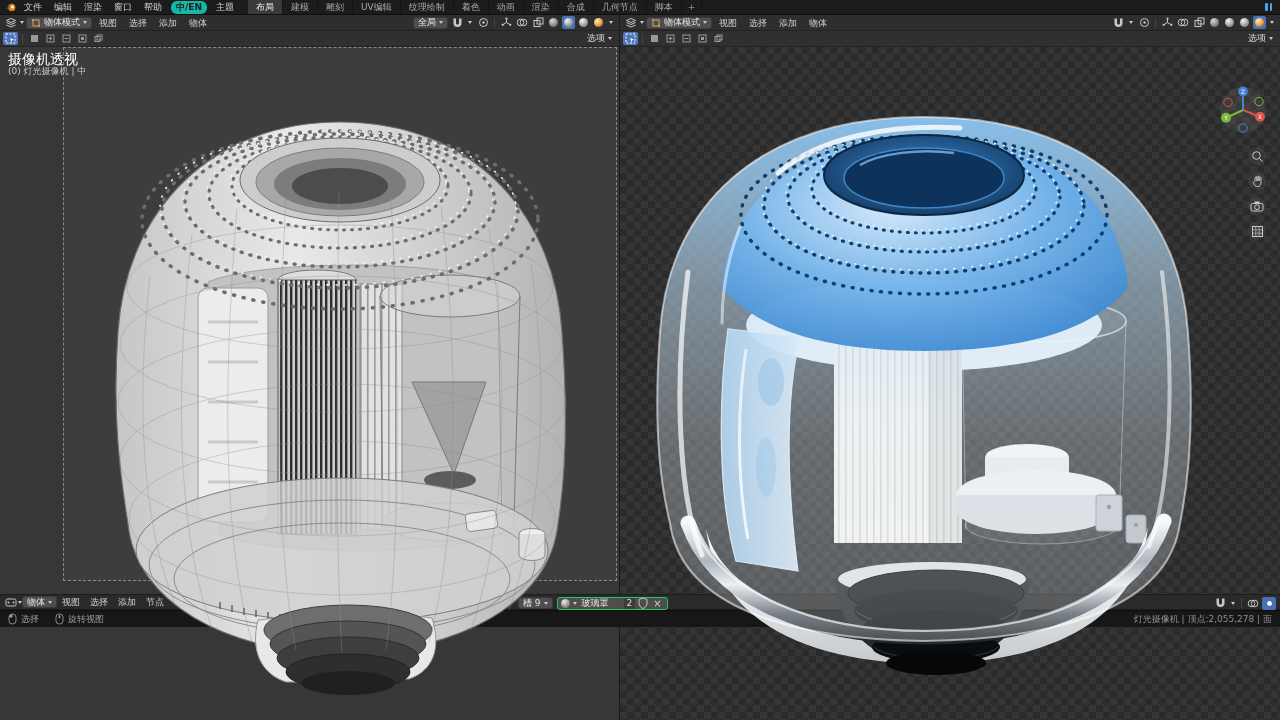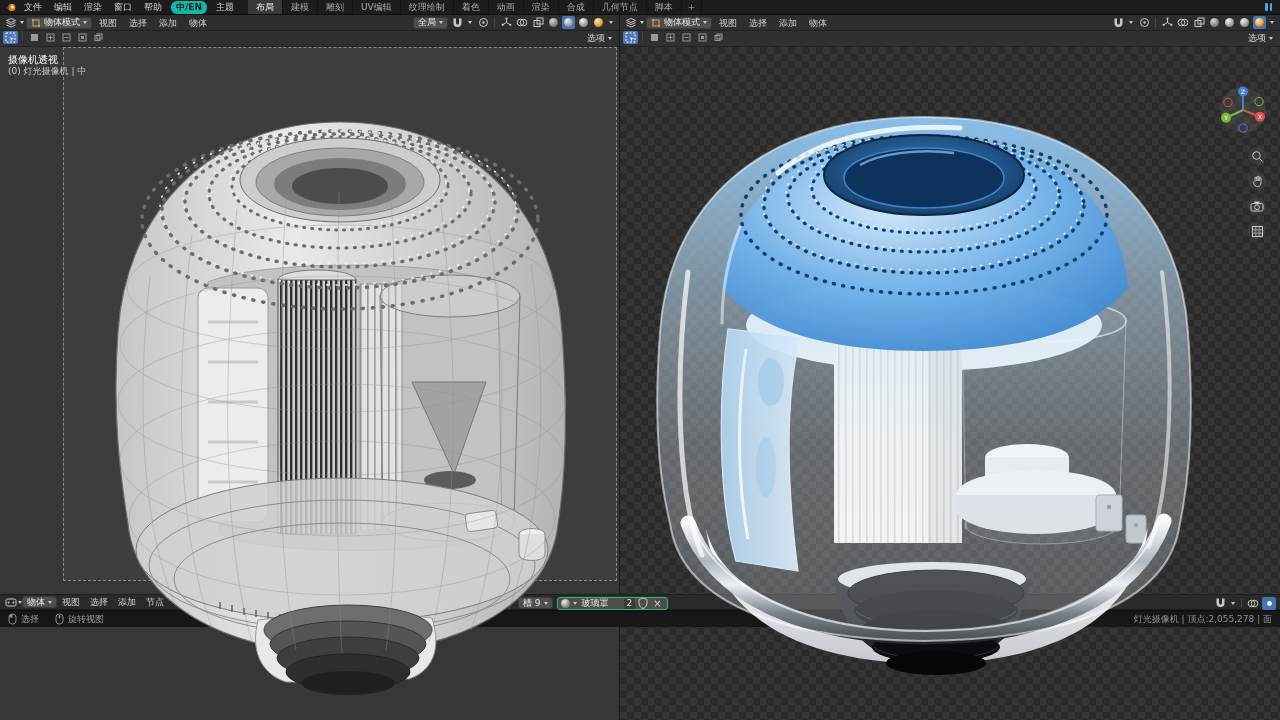--- a/index.html
+++ b/index.html
@@ -21,21 +21,21 @@
   .tb-right{margin-left:auto;display:flex;align-items:center;padding-right:8px;gap:2px}
   .pause{display:flex;gap:2px}.pause i{width:2.5px;height:8px;background:#4aa3e8;border-radius:1px;display:block}
 
   
   .vp{position:absolute;top:15px;bottom:0;overflow:hidden}
   .vp-left{left:0;width:620px;background:#343434;border-right:1px solid #1b1b1b}
   .vp-right{left:620px;width:660px;background:#2e2e2e}
   .vp-head{position:relative;z-index:12;height:16px;background:#2e2e2e;border-bottom:1px solid #222;
     display:flex;align-items:center;gap:2px;padding:0 4px}
   .vp-tools{position:relative;z-index:12;height:16px;background:#303030;border-bottom:1px solid #242424;
-    display:flex;gap:2px;padding:0 3px}
+    display:flex;align-items:center;gap:2px;padding:0 3px}
   .hmenu{padding:0 5px;color:#d0d0d0;line-height:16px}
   .dd{display:flex;align-items:center;gap:3px;background:#4e4e4e;border:1px solid #3a3a3a;
     border-radius:3px;height:12px;padding:0 4px;color:#e6e6e6;white-space:nowrap}
   .chev{width:0;height:0;border-left:2.8px solid transparent;border-right:2.8px solid transparent;
     border-top:3.2px solid #c9c9c9;display:inline-block}
   .ibtn{min-width:14px;height:13px;border-radius:2px;display:flex;align-items:center;
     justify-content:center;color:#c6c6c6}
   .ibtn.narrow{min-width:8px}
   .ibtn.active{background:#4772b3;color:#fff}
   .sep{width:1px;height:10px;background:#454545;margin:0 2px}
@@ -48,21 +48,21 @@
   .ball.rendered{background:radial-gradient(circle at 35% 30%,#ffe9c4,#e8a23c 55%,#7a501a)}
   .opt{margin-left:auto;display:flex;align-items:center;gap:3px;color:#d5d5d5;padding:0 4px}
   .toolbtn{width:15px;height:13px;border-radius:2px;display:flex;align-items:center;justify-content:center}
   .toolbtn.active{background:#4f76b8}
 
   .vp-canvas{position:absolute;left:0;right:0;top:32px;bottom:0}
   .vp-left .vp-canvas{background:#373737}
   .camframe{position:absolute;left:63px;top:0;width:554px;height:534px;background:#3d3d3d;
     border:1px dashed #8a8a8a}
   .overlay-text{position:absolute;left:8px;top:7px;z-index:9;line-height:11px}
-  .overlay-text .t1{color:#ffffff;font-size:10px}
+  .overlay-text .t1{color:#ffffff;font-size:14px}
   .overlay-text .t2{color:#c9c9c9;font-size:9px;margin-top:1px}
   .vp-right .vp-canvas{background:repeating-conic-gradient(#353535 0 25%,#2b2b2b 0 50%) 0 0/14px 14px}
 
   .render{position:absolute;z-index:8}
   .render.wire{left:80px;top:35px;width:525px;height:615px}
   .render.shaded{left:8px;top:30px;width:592px;height:625px}
 
   .gizmo{position:absolute;right:12px;top:38px;width:50px;height:50px;z-index:9}
   .navcol{position:absolute;right:14px;top:100px;display:flex;flex-direction:column;gap:7px;z-index:9}
   .navcol .ibtn{background:rgba(90,90,90,.25);border-radius:50%;width:18px;height:18px}

